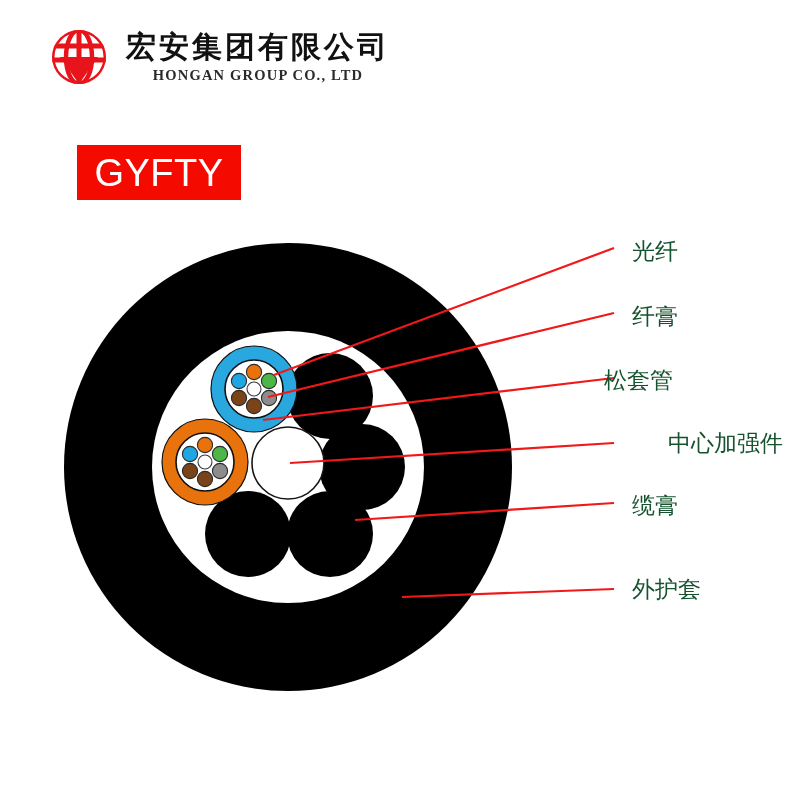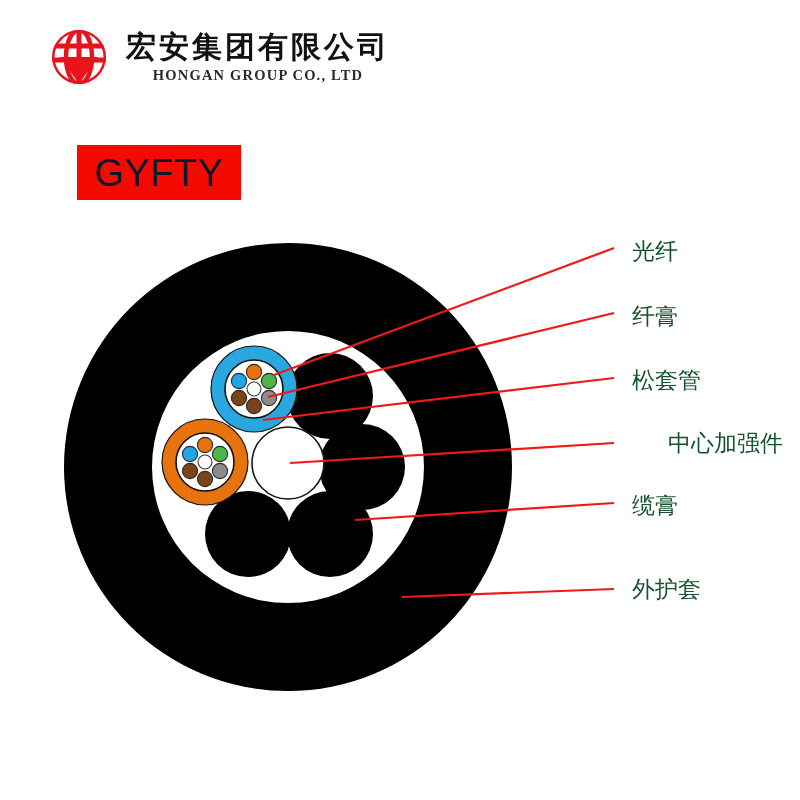--- a/index.html
+++ b/index.html
@@ -68,21 +68,21 @@
     left: 77px;
     top: 145px;
     width: 164px;
     height: 55px;
     background: #f50a00;
     display: flex;
     align-items: center;
     justify-content: center;
   }
   .code-badge-text {
-    color: #0f172a;
+    color: #ffffff;
     font-family: "Liberation Sans", sans-serif;
     font-size: 38px;
     font-weight: normal;
     letter-spacing: 0.5px;
     line-height: 1;
   }
 
   
   #diagram {
     position: absolute;
@@ -189,18 +189,18 @@
       <line x1="268" y1="397" x2="614" y2="313"></line>
       <line x1="263" y1="420" x2="614" y2="378"></line>
       <line x1="290" y1="463" x2="614" y2="443"></line>
       <line x1="355" y1="520" x2="614" y2="503"></line>
       <line x1="402" y1="597" x2="614" y2="589"></line>
     </g>
   </svg>
 
   <div class="callout-label" style="left:632px; top:240px;">光纤</div>
   <div class="callout-label" style="left:632px; top:305px;">纤膏</div>
-  <div class="callout-label" style="left:632px; top:369px;">松套管</div>
+  <div class="callout-label" style="left:604px; top:369px;">松套管</div>
   <div class="callout-label" style="left:668px; top:432px;">中心加强件</div>
   <div class="callout-label" style="left:632px; top:494px;">缆膏</div>
   <div class="callout-label" style="left:632px; top:578px;">外护套</div>
 
 </div>
 
 </body></html>

